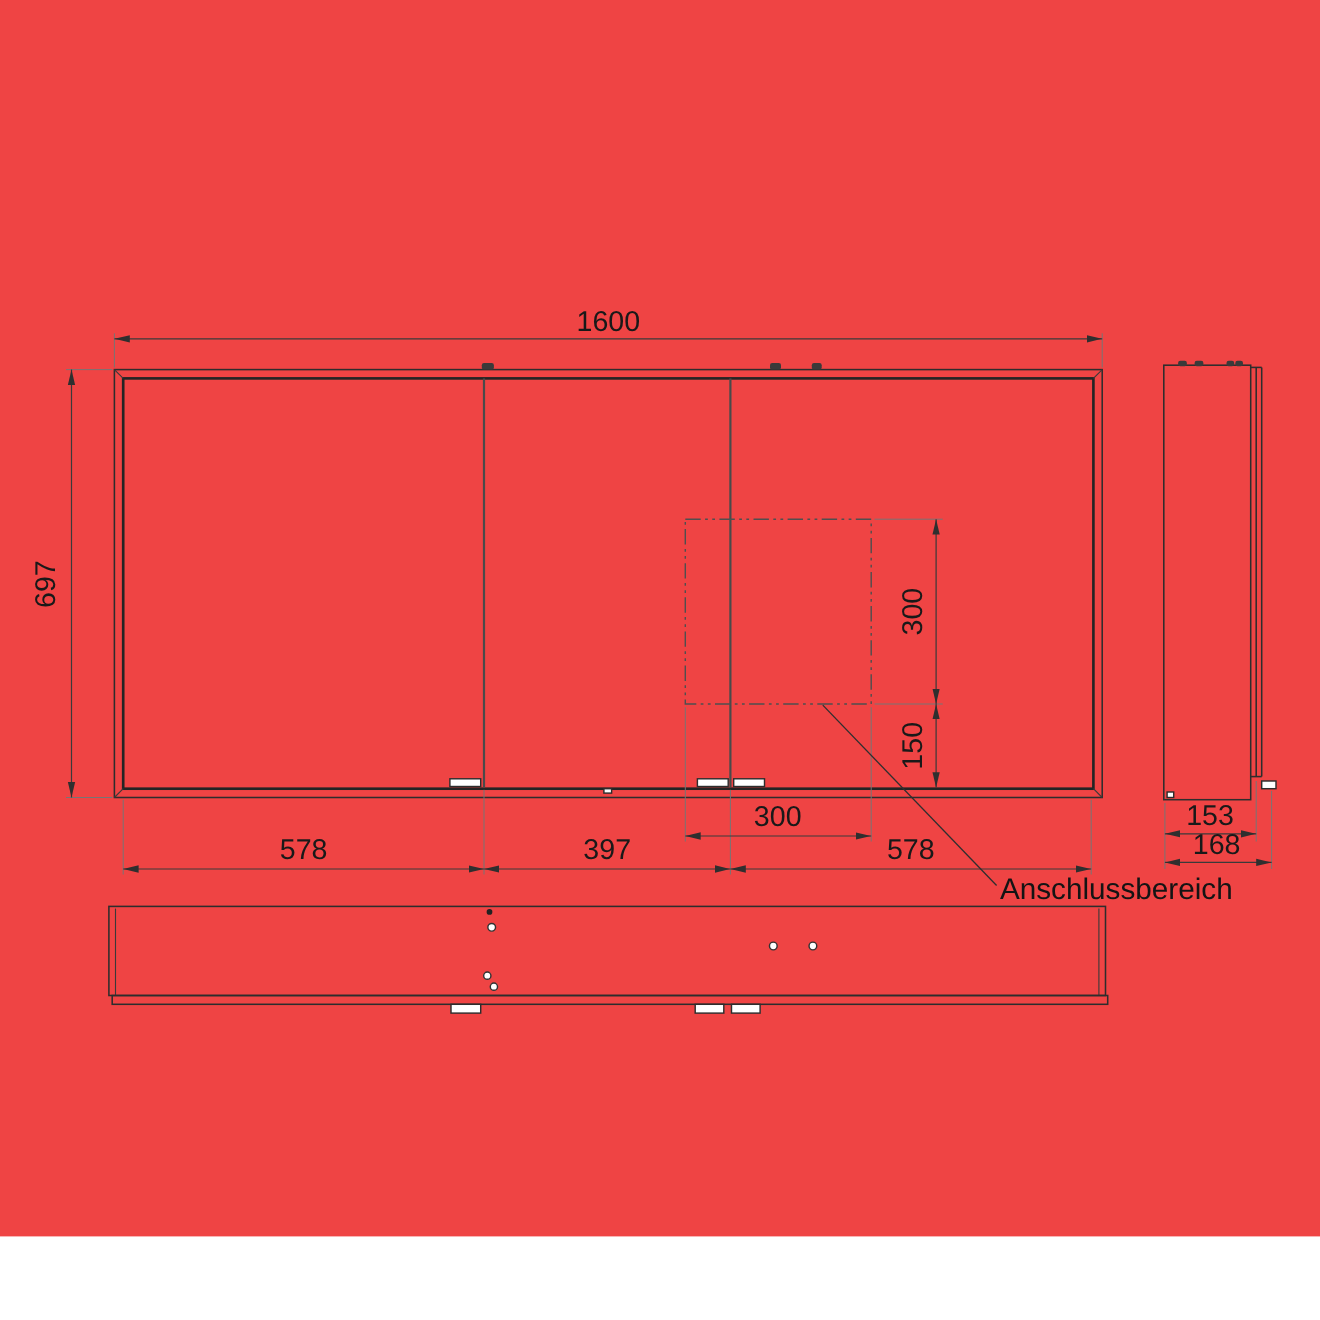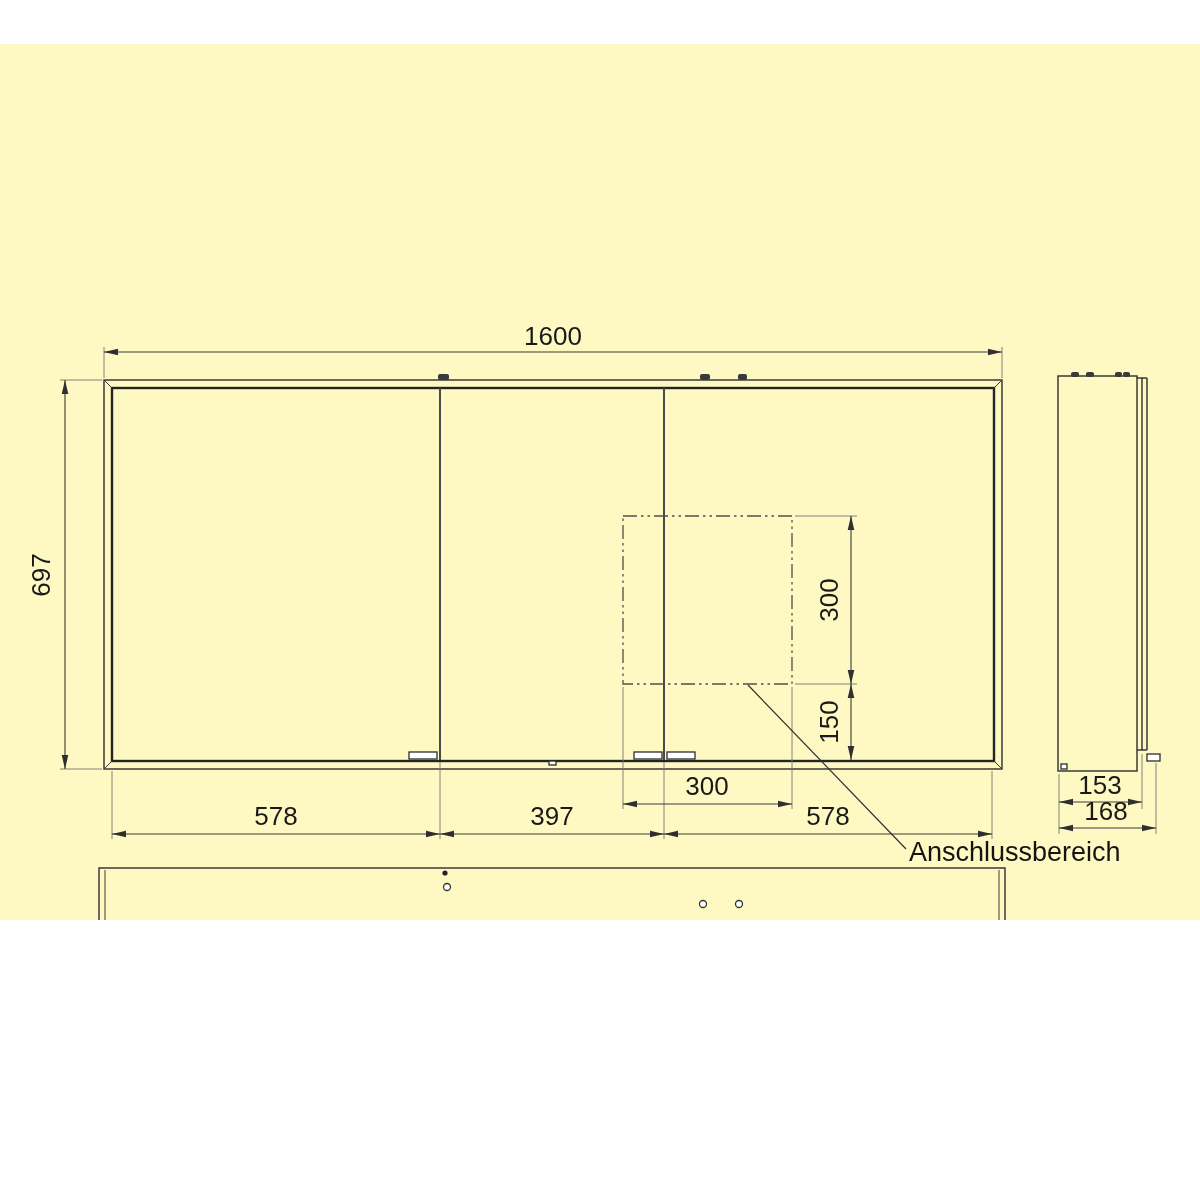--- a/index.html
+++ b/index.html
@@ -6,24 +6,23 @@
     margin: 0;
     padding: 0;
     background: #ffffff;
     width: 1200px;
     height: 1200px;
     font-family: "Liberation Sans", sans-serif;
   }
   .drawing-wrap {
     position: relative;
     width: 1200px;
-    height: 876px;
-    background: #fef9c3;
+    height: 1124px;
+    background: #ef4444;
     overflow: hidden;
-    margin-top: 44px;
   }
   svg { display: block; }
 
   
   .obj      { stroke: #2d2d2d; stroke-width: 1.4; fill: none; }
   .obj-thick{ stroke: #242424; stroke-width: 2.4; fill: none; }
   .obj-thin { stroke: #3a3a3a; stroke-width: 1;   fill: none; }
   .divider  { stroke: #4a4a4a; stroke-width: 2;   fill: none; }
   .ext      { stroke: #757575; stroke-width: 0.9; fill: none; }
   .dim      { stroke: #3a3a3a; stroke-width: 1.1; fill: none; }

